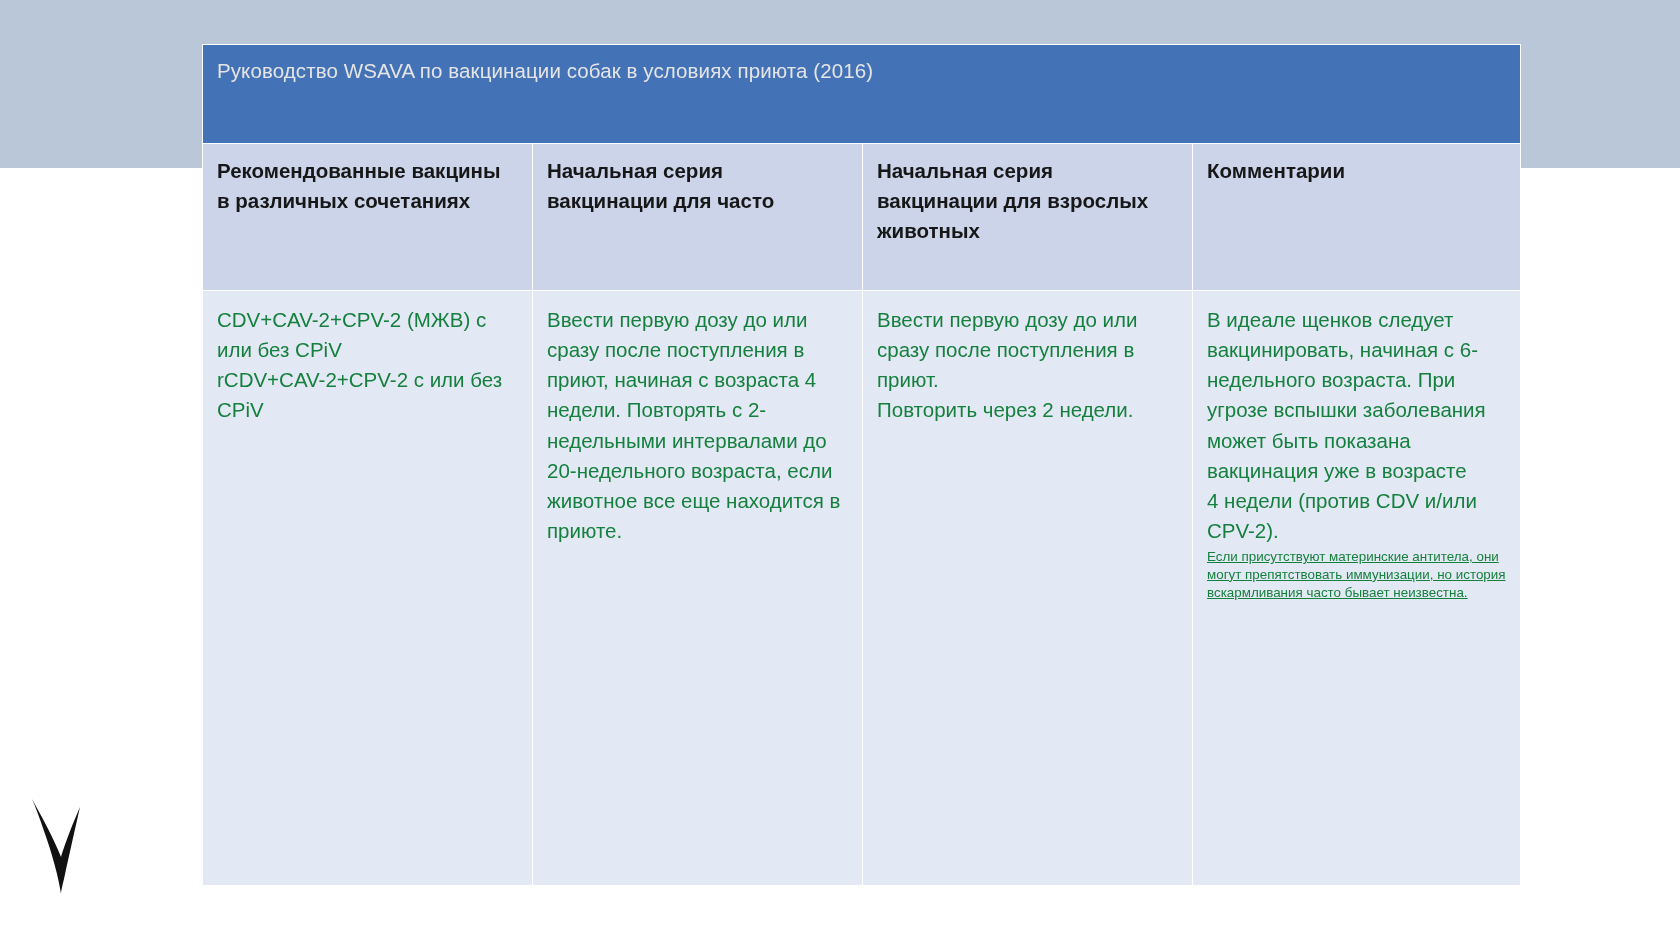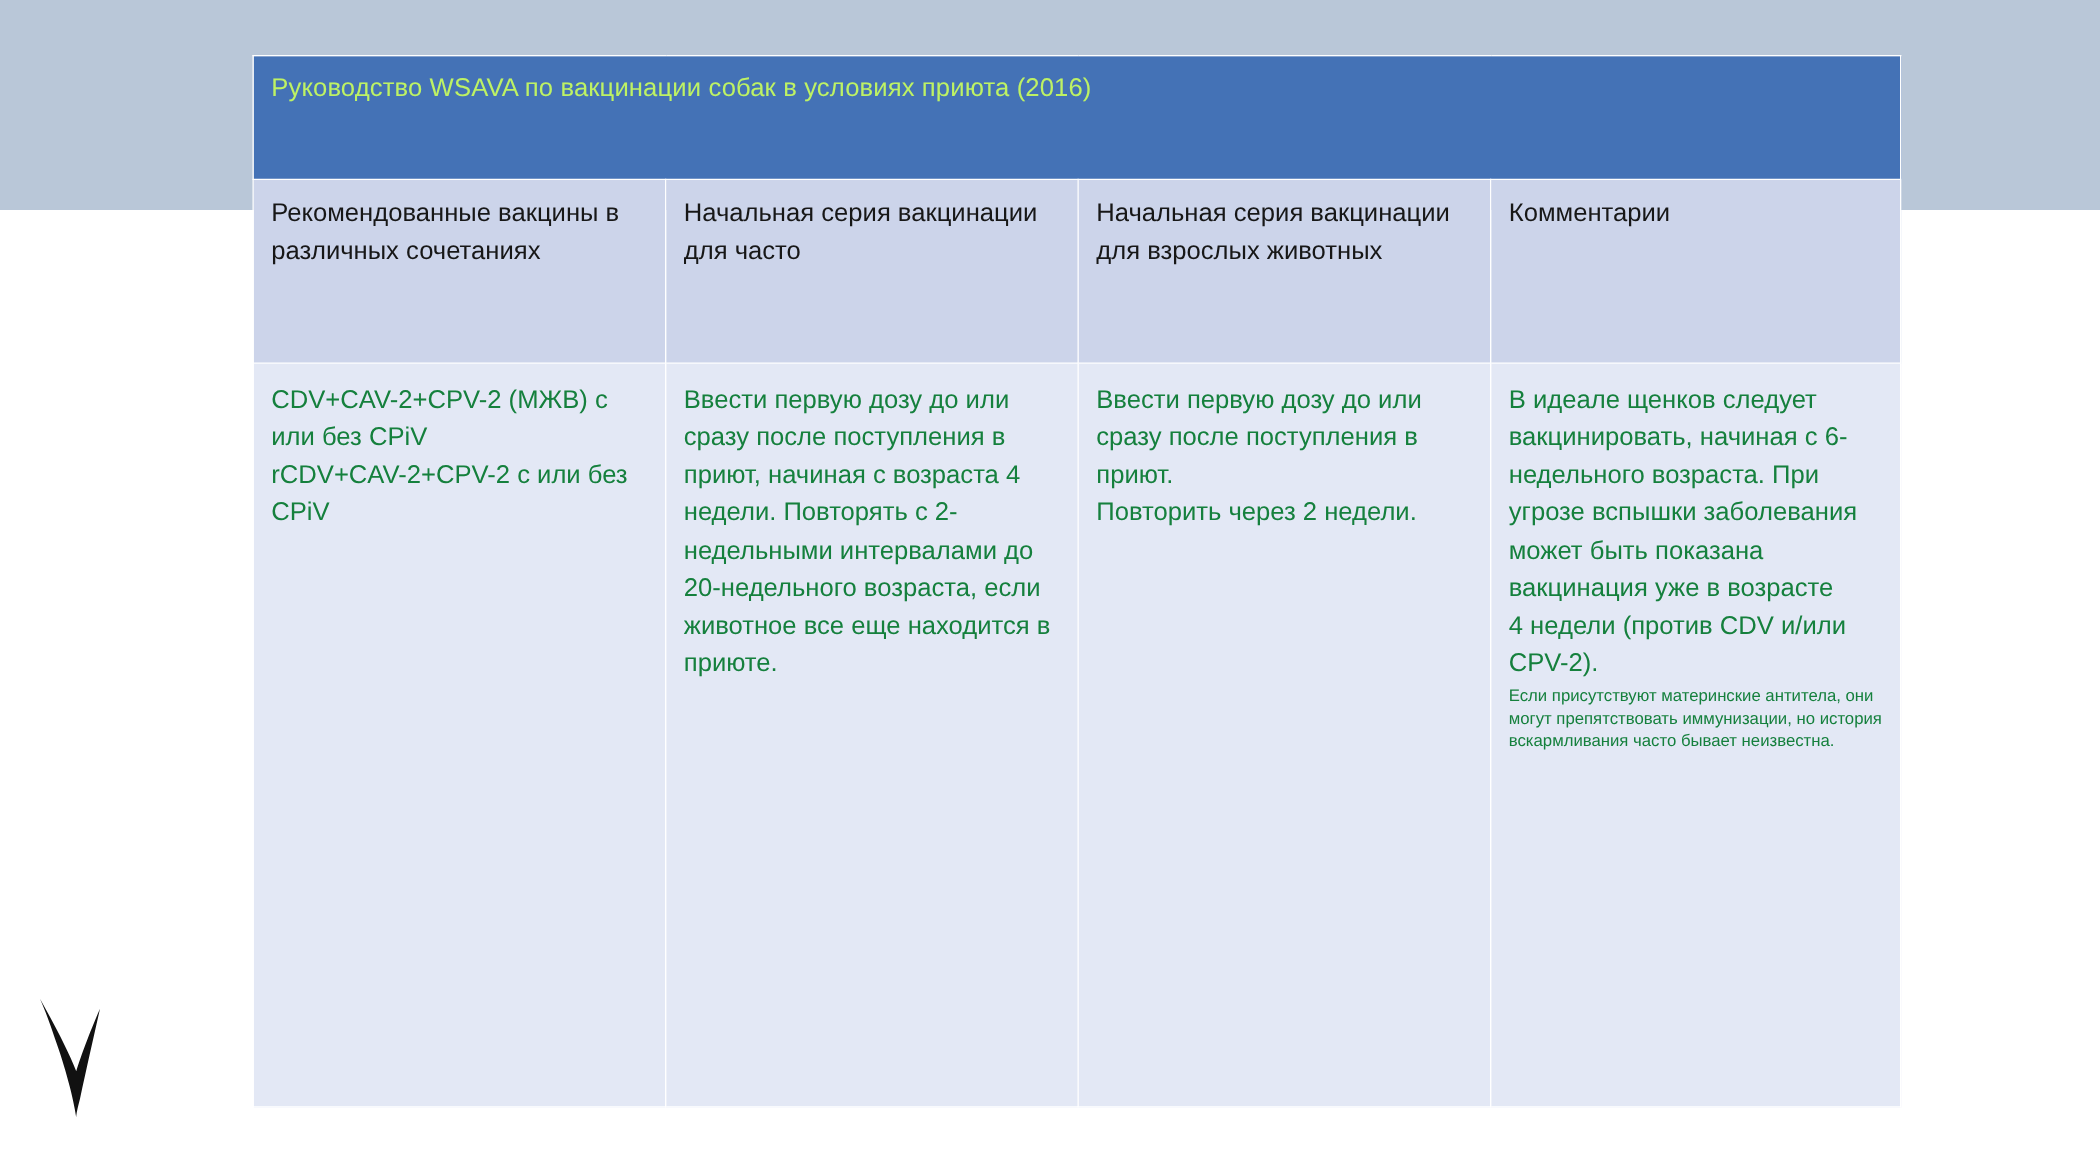--- a/index.html
+++ b/index.html
@@ -48,51 +48,52 @@
     width: 1318px;
     table-layout: fixed;
   }
   table.wsava td, table.wsava th {
     vertical-align: top;
     padding: 0;
     border: 1px solid #ffffff;
   }
   .title-cell {
     background: #4472b6;
-    color: #bef264;
+    color: #e5e5e5;
     height: 84px;
     padding: 14px 14px 0 14px !important;
     font-size: 20.5px;
     font-weight: 400;
     letter-spacing: .1px;
   }
   .hdr-cell {
     background: #ccd4ea;
     color: #171717;
     font-size: 20.5px;
     line-height: 1.47;
     padding: 12px 14px 12px 14px !important;
     height: 122px;
-    font-weight: 400;
+    font-weight: 700;
   }
   .body-cell {
     background: #e3e8f5;
     color: #15803d;
     font-size: 20.5px;
     line-height: 1.47;
     padding: 14px 14px 14px 14px !important;
     height: 566px;
   }
   .body-cell p {
     margin: 0;
   }
   .note-small {
     font-size: 13.4px;
     line-height: 1.33;
     margin-top: 2px !important;
+    text-decoration: underline;
   }
   .col1 { width: 330px; }
   .col2 { width: 330px; }
   .col3 { width: 330px; }
   .col4 { width: 328px; }
 </style>
 </head>
 <body>
 
 <div class="slide">

